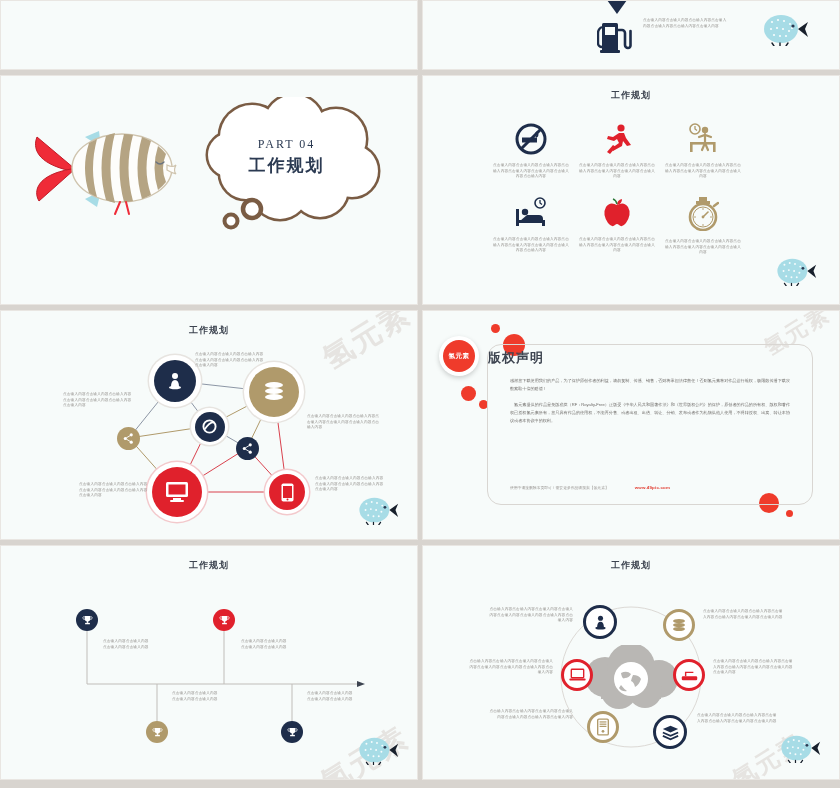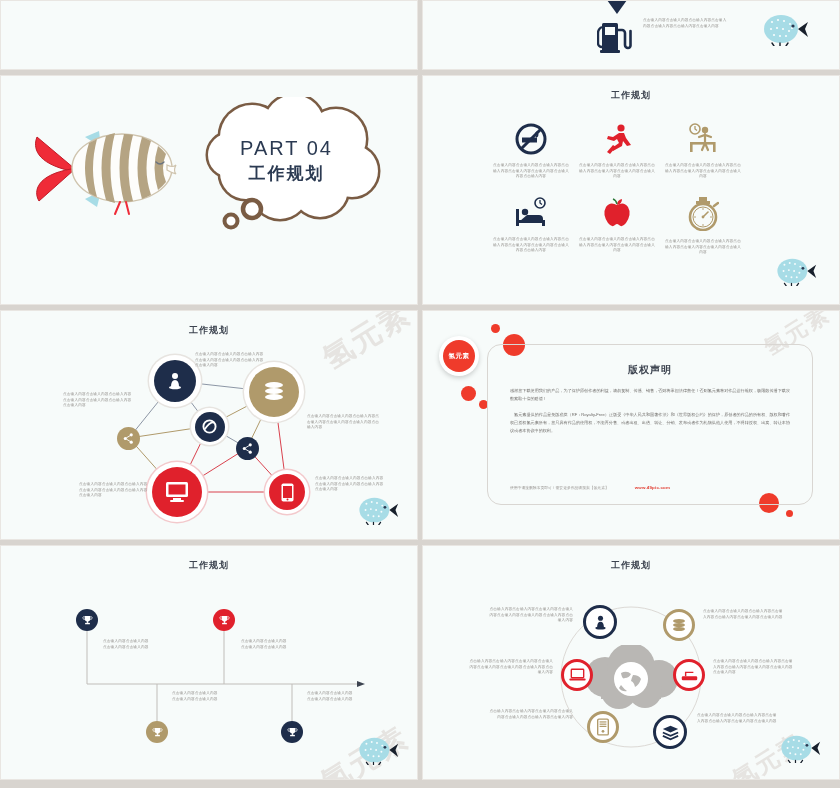--- a/index.html
+++ b/index.html
@@ -47,39 +47,39 @@
     letter-spacing:2px;
   }
   .wm.small{font-size:22px;}
 
   
   .cloudwrap{position:absolute;left:175px;top:18px;width:205px;height:135px;}
   .partlabel{
     position:absolute;left:0;right:0;top:40px;text-align:center;
     color:#2b3a52;
   }
-  .partlabel .p1{font-size:20px;letter-spacing:2px;font-family:Liberation Sans, sans-serif;}
+  .partlabel .p1{font-size:12px;letter-spacing:2px;font-family:Liberation Serif, serif;}
   .partlabel .p2{font-size:17px;font-weight:bold;letter-spacing:2px;margin-top:2px;}
 
   
   .iconcircle{
     position:absolute;border-radius:50%;
     display:flex;align-items:center;justify-content:center;
     box-sizing:border-box;background:#fff;
   }
   .ring{border-radius:50%;background:#fff;box-shadow:0 0 0 1.5px #e7e4e0;}
 
   
   .copybox{
     position:absolute;left:56px;top:30px;right:18px;bottom:30px;
     border:1px solid #d9d6d2;border-radius:14px;background:transparent;
   }
   .copytitle{
-    text-align:center;font-size:10px;font-weight:bold;color:#3d4450;
-    margin-top:18px;letter-spacing:1px;
+    font-size:13px;font-weight:bold;color:#3d4450;
+    margin-top:4px;letter-spacing:1px;
   }
   .copypara{
     font-size:4.1px;line-height:1.95;color:#6e6b68;
     margin:10px 22px 0 22px;text-align:justify;word-break:break-all;
   }
   .copyfoot{
     position:absolute;left:22px;bottom:14px;right:22px;
     display:flex;align-items:center;gap:26px;
   }
   .copyfoot .ft{font-size:3.8px;color:#9b9895;}

